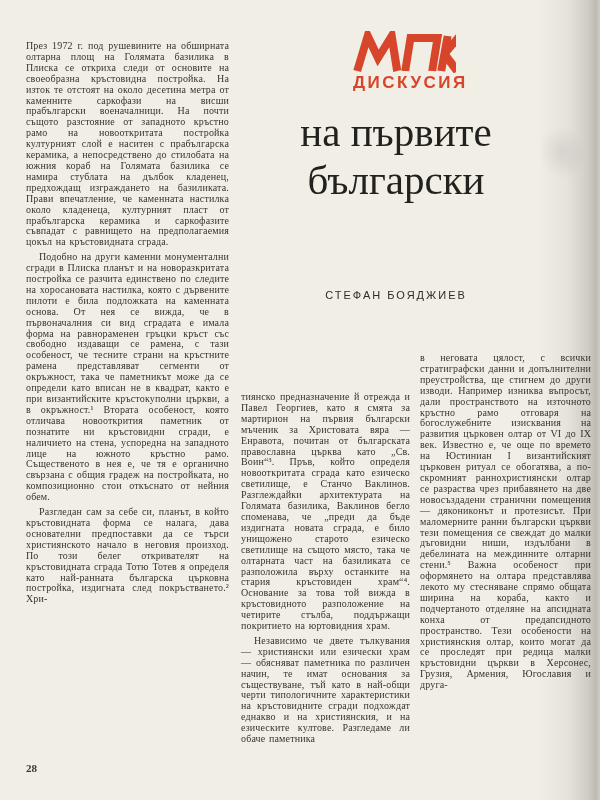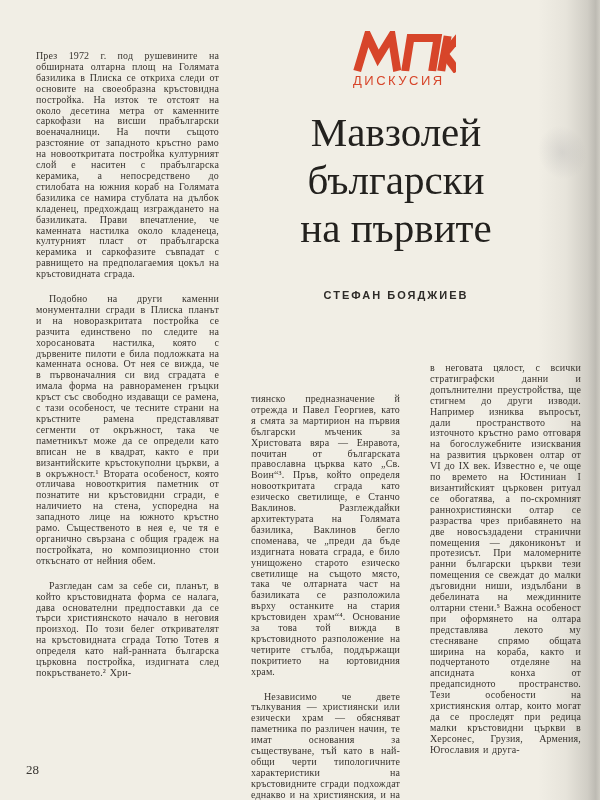--- a/index.html
+++ b/index.html
@@ -24,56 +24,56 @@
   .smudge {
     position:absolute; left:538px; top:125px; width:48px; height:55px;
     background:radial-gradient(ellipse at 50% 50%, rgba(100,102,115,0.14), rgba(100,102,115,0) 70%);
     transform:rotate(-20deg);
   }
   
   .logo-mark { position:absolute; left:352px; top:31px; }
   .logo-caption {
     position:absolute; left:353px; top:73px;
     font-family:"Liberation Sans", sans-serif;
-    font-weight:normal; font-size:13px; letter-spacing:2.5px;
+    font-weight:bold; font-size:17px; letter-spacing:2.5px;
     color:#d7452a;
   }
   
   .title {
     position:absolute; left:282px; top:108px; width:228px;
     text-align:center;
     font-size:41px; line-height:48px;
     color:#23211e;
   }
   .title span { display:block; }
   .author {
     position:absolute; left:282px; top:289px; width:228px;
     text-align:center;
     font-family:"Liberation Sans", sans-serif;
-    font-weight:bold; font-size:11px; letter-spacing:2px;
+    font-weight:normal; font-size:11px; letter-spacing:2px;
     color:#2e2b28;
     white-space:nowrap;
   }
   
   .col {
     position:absolute;
     text-align:justify;
     font-size:10px; line-height:10.9px;
     color:#38342f;
     letter-spacing:0.15px;
     word-spacing:1px;
   }
   .col-left  { left:22px;  top:37px;  width:211px; }
-  .col-mid   { left:237px; top:380px; width:177px; }
+  .col-mid   { left:237px; top:388px; width:177px; }
   .col-right { left:416px; top:349px; width:179px; }
-  .para { margin:14px; }
+  .para { margin:4px; }
   .para + .para { text-indent:13px; margin-top:1px; }
   .page-number {
     position:absolute; left:26px; top:762px;
-    font-size:13px; color:#3a3733;
+    font-size:11px; color:#3a3733;font-weight:bold;
   }
 </style>
 </head>
 <body>
 
 <div class="page">
 
   <div class="edge-shade"></div>
   <div class="smudge"></div>
 
@@ -84,23 +84,22 @@
         <path d="M52,40 L55,7 L82,7 L79,40"></path>
         <path d="M88,40 L92,5"></path>
         <path d="M90,23 L104,5"></path>
         <path d="M90,23 L104,40"></path>
       </g>
     </svg>
   </div>
   <div class="logo-caption">ДИСКУСИЯ</div>
 
   <h1 class="title" style="margin:0;font-weight:normal;">
-    <span>Мавзолей</span>
+    <span>на първите</span>
     <span>български</span>
-    <span>на първите</span>
   </h1>
 
   <div class="author">СТЕФАН БОЯДЖИЕВ</div>
 
   <div class="col col-left">
     <p class="para">През 1972 г. под рушевините на обширната олтарна площ на Голямата базилика в Плиска се откриха следи от основите на своеобразна кръстовидна постройка. На изток те отстоят на около десетина метра от каменните саркофази на висши прабългарски военачалници. На почти същото разстояние от западното кръстно рамо на новооткритата постройка културният слой е наситен с прабългарска керамика, а непосредствено до стилобата на южния кораб на Голямата базилика се намира стублата на дълбок кладенец, предхождащ изграждането на базиликата. Прави впечатление, че каменната настилка около кладенеца, културният пласт от прабългарска керамика и саркофазите съвпадат с равнището на предполагаемия цокъл на кръстовидната сграда.</p>
     <p class="para">Подобно на други каменни монументални сгради в Плиска планът и на новоразкритата постройка се разчита единствено по следите на хоросановата настилка, която с дървените пилоти е била подложката на каменната основа. От нея се вижда, че в първоначалния си вид сградата е имала форма на равнораменен гръцки кръст със свободно издаващи се рамена, с тази особеност, че тесните страни на кръстните рамена представляват сегменти от окръжност, така че паметникът може да се определи като вписан не в квадрат, както е при византийските кръстокуполни църкви, а в окръжност.¹ Втората особеност, която отличава новооткрития паметник от познатите ни кръстовидни сгради, е наличието на стена, успоредна на западното лице на южното кръстно рамо. Същественото в нея е, че тя е органично свързана с общия градеж на постройката, но композиционно стои откъснато от нейния обем.</p>
     <p class="para">Разгледан сам за себе си, планът, в който кръстовидната форма се налага, дава основателни предпоставки да се търси християнското начало в неговия произход. По този белег откривателят на кръстовидната сграда Тотю Тотев я определя като най-ранната българска църковна постройка, издигната след покръстването.² Хри-</p>
   </div>
 

